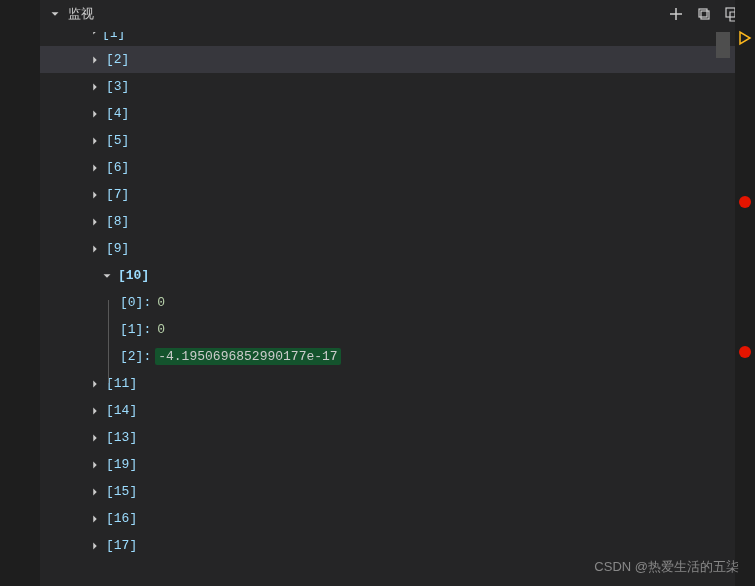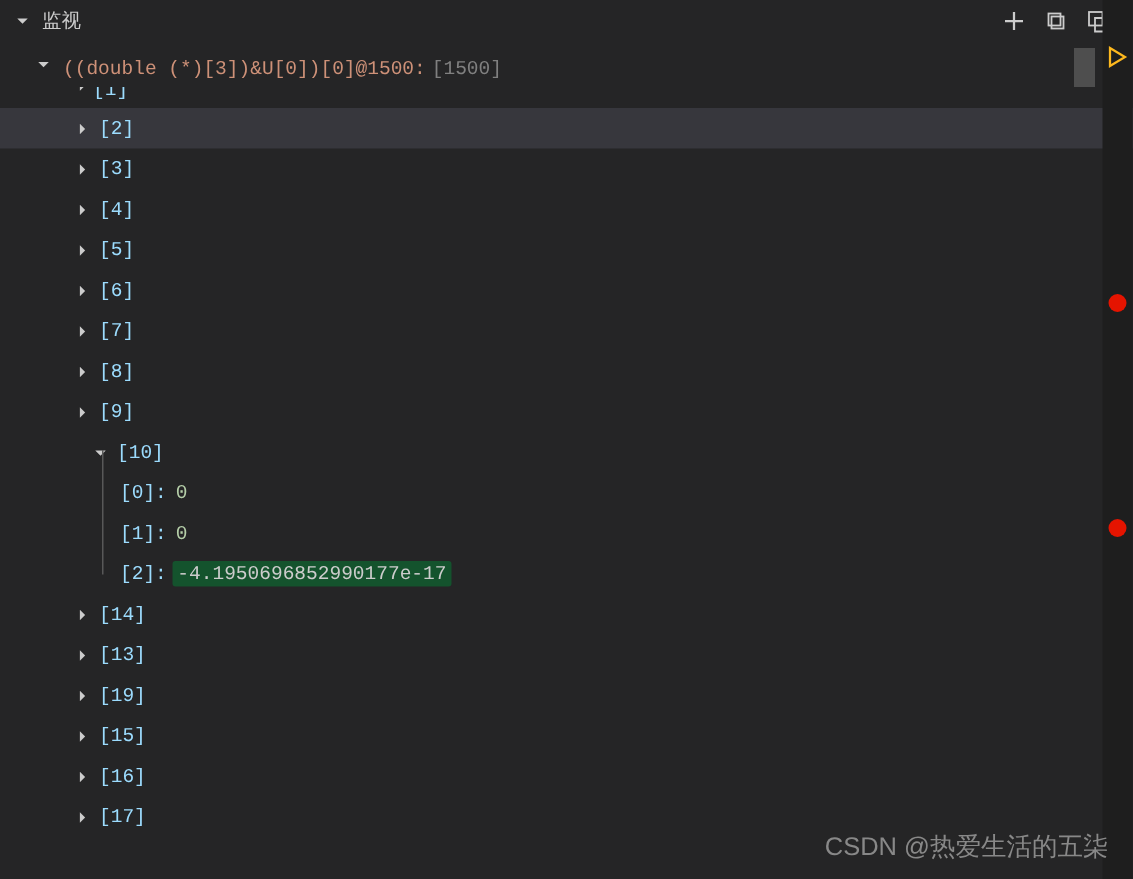--- a/index.html
+++ b/index.html
@@ -14,20 +14,21 @@
       font-size: 13px;
       width: 755px;
       height: 586px;
       overflow: hidden;
       position: relative;
     }
     .panel {
       background: #252526;
       height: 100%;
       position: relative;
+      margin-left: 40px;
     }
     .panel-header {
       display: flex;
       align-items: center;
       padding: 4px 8px;
       background: #252526;
       height: 28px;
     }
     .panel-header .chevron {
       margin-right: 6px;
@@ -84,20 +85,21 @@
     .tree-item .chevron {
       margin-right: 4px;
       display: flex;
       align-items: center;
     }
     .tree-index {
       color: #9cdcfe;
     }
     .tree-item.expanded {
       padding-left: 60px;
+      font-weight: bold;
     }
     .tree-child {
       display: flex;
       align-items: center;
       height: 27px;
       padding-left: 80px;
     }
     .tree-child .tree-index {
       color: #9cdcfe;
     }
@@ -139,21 +141,21 @@
       height: 12px;
       background: #e51400;
       border-radius: 50%;
       right: 4px;
     }
     .watermark {
       position: absolute;
       bottom: 10px;
       right: 16px;
       color: #888888;
-      font-size: 17px;
+      font-size: 13px;
       font-family: 'Microsoft YaHei', sans-serif;
     }
     svg {
       fill: currentColor;
     }
     .cut-off-top {
       display: flex;
       align-items: center;
       height: 14px;
       padding-left: 48px;
@@ -194,29 +196,20 @@
       <span class="action-icon">
         <svg width="16" height="16" viewBox="0 0 16 16">
             <rect x="2" y="2" width="9" height="9" fill="none" stroke="currentColor" stroke-width="1.2"></rect>
             <path d="M6 6l9 0 0 9 -9 0 z" fill="none" stroke="currentColor" stroke-width="1.2"></path>
           </svg>
       </span>
     </div>
   </div>
 
   <div class="watch-content">
-    <div class="watch-expression">
-      <span class="chevron" style="margin-left:-6px;margin-right:6px;">
-        <svg width="14" height="14" viewBox="0 0 16 16">
-            <path d="M4 6l4 4 4-4H4z" fill="#cccccc"></path>
-          </svg>
-      </span>
-      <span class="expr-text">((double (*)[3])&amp;U[0])[0]@1500:</span>
-      <span class="expr-value">[1500]</span>
-    </div>
 
     <div class="cut-off-top">
       <span class="chevron" style="margin-top:-12px;">
         <svg width="14" height="14" viewBox="0 0 16 16">
             <path d="M6 4l4 4-4 4V4z" fill="#cccccc"></path>
           </svg>
       </span>
       <span class="tree-index" style="margin-top:-12px;">[1]</span>
     </div>
 
@@ -303,20 +296,28 @@
     </div>
     <div class="tree-child">
       <span class="tree-index">[1]:</span>
       <span class="tree-value" style="margin-left:6px;">0</span>
     </div>
     <div class="tree-child">
       <span class="tree-index">[2]:</span>
       <span class="tree-value selected" style="margin-left:4px;">-4.1950696852990177e-17</span>
     </div>
 
+    <div class="tree-item">
+      <span class="chevron">
+          <svg width="14" height="14" viewBox="0 0 16 16">
+            <path d="M6 4l4 4-4 4V4z" fill="#cccccc"></path>
+          </svg>
+        </span>
+      <span class="tree-index">[11]</span>
+    </div>
     <div class="tree-item">
       <span class="chevron">
           <svg width="14" height="14" viewBox="0 0 16 16">
             <path d="M6 4l4 4-4 4V4z" fill="#cccccc"></path>
           </svg>
         </span>
       <span class="tree-index">[14]</span>
     </div>
     <div class="tree-item">
       <span class="chevron">

